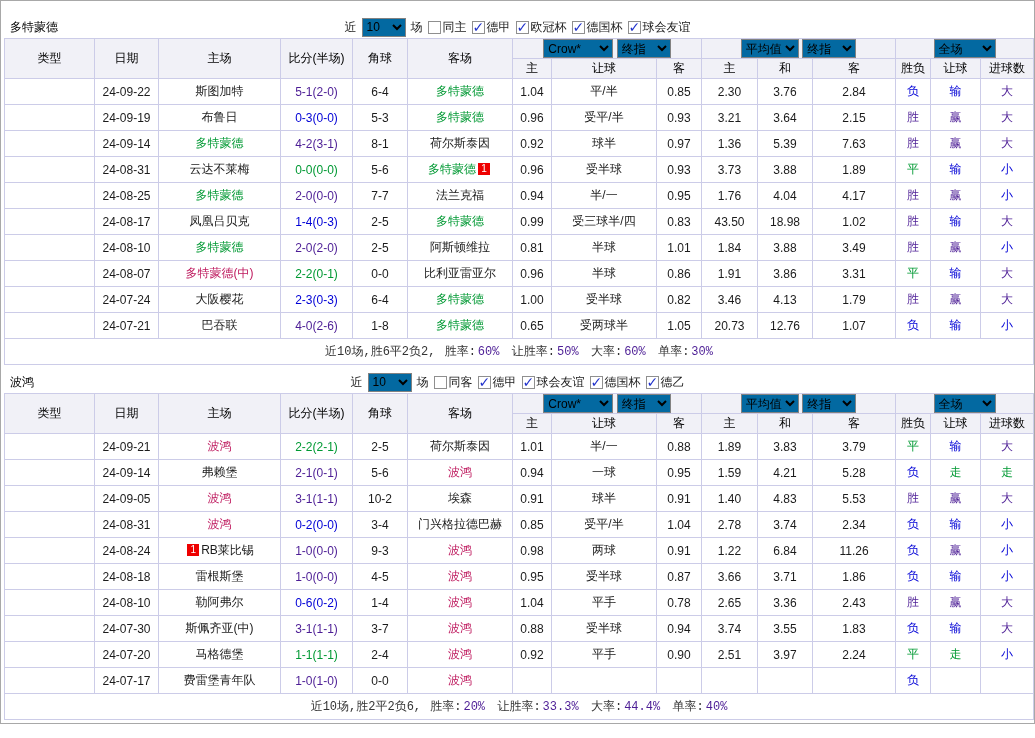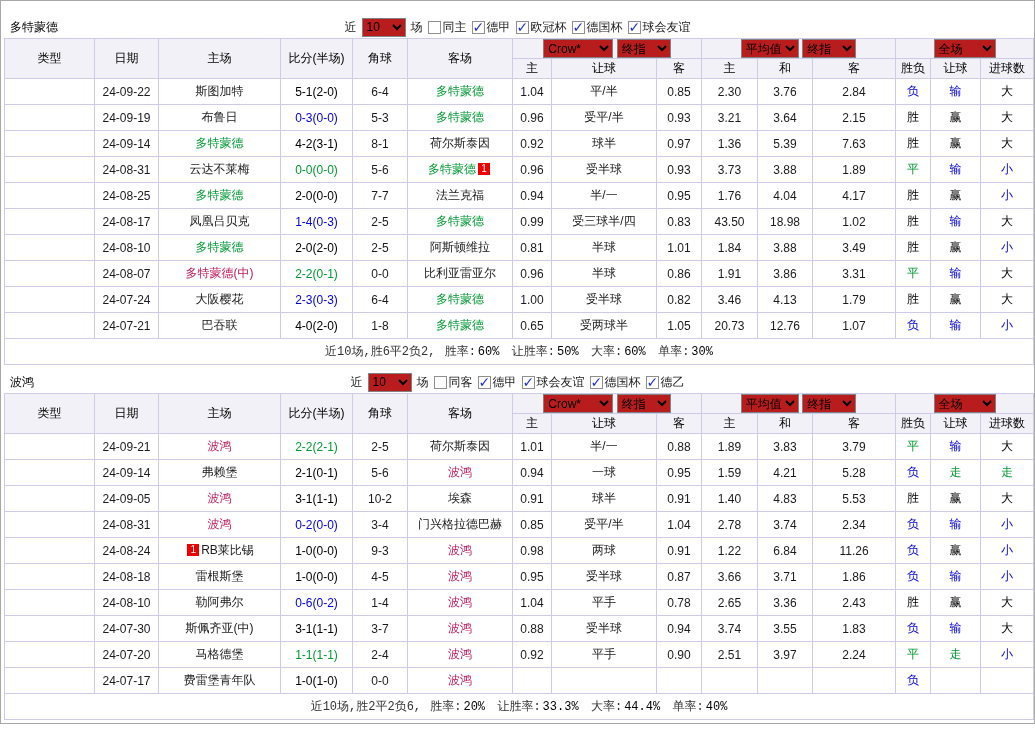--- a/index.html
+++ b/index.html
@@ -34,21 +34,21 @@
   .filters { margin: 0 auto; display: flex; align-items: center; gap: 5px; }
   .cb-label { display: inline-flex; align-items: center; gap: 2px; cursor: pointer; }
   .cbx {
     width: 13px; height: 13px; border: 1px solid #8f8f8f; background: #fff;
     display: inline-block; position: relative;
   }
   .cbx.on::after {
     content: "\2713"; position: absolute; left: 0; top: -3px;
     font-size: 14px; font-weight: bold; color: #2233cc;
   }
-  .sel { font-size: 12px; height: 19px; border: 1px solid #828282; background: #b91c1c; }
+  .sel { font-size: 12px; height: 19px; border: 1px solid #828282; background: #0369a1; }
   .sel-count { width: 44px; }
   .sel-comp  { width: 70px; }
   .sel-ref   { width: 54px; }
   .sel-avg   { width: 58px; }
   .sel-full  { width: 62px; }
 
   
   table.grid { border-collapse: collapse; table-layout: fixed; width: 1029px; border: 1px solid #9898c8; }
   .grid th, .grid td {
     border: 1px solid #ccccе8; border: 1px solid #cccce8;
@@ -57,21 +57,21 @@
   .grid thead th { background: #f1f1f7; font-weight: normal; height: 20px; color: #000; }
   .grid tbody td { height: 26px; background: #fff; }
   .grid tfoot td { height: 26px; background: #fff; color: #333; }
 
   .league { color: #fff; }
   .lg-dj { background: #8a008a; }   
   .lg-og { background: #d03565; }   
   .lg-db { background: #a03b3b; }   
   .lg-fr { background: #2fa9ae; }   
 
-  .c-red   { color: #000000; }
+  .c-red   { color: #4c1d95; }
   .c-blue  { color: #0000d6; }
   .c-green { color: #009933; }
   .c-brick { color: #be185d; }
 
   .card-badge {
     display: inline-block; width: 12px; height: 12px; line-height: 12px;
     background: #ee0000; color: #fff; font-size: 10px; margin: 0 2px;
     vertical-align: 1px; text-align: center;
   }
   .summary span { margin: 0 1px; font-family: Liberation Mono, monospace; }
@@ -313,21 +313,21 @@
             <td>4.13</td>
             <td>1.79</td>
             <td class="c-red">胜</td>
             <td class="c-red">赢</td>
             <td class="c-red">大</td>
           </tr>
           <tr>
             <td class="league lg-fr">球会友谊</td>
             <td>24-07-21</td>
             <td><span>巴吞联</span></td>
-            <td class="c-red">4-0(2-0)</td>
+            <td class="c-red">4-0(2-6)</td>
             <td>1-8</td>
             <td><span class="c-green">多特蒙德</span></td>
             <td>0.65</td>
             <td>受两球半</td>
             <td>1.05</td>
             <td>20.73</td>
             <td>12.76</td>
             <td>1.07</td>
             <td class="c-blue">负</td>
             <td class="c-blue">输</td>

